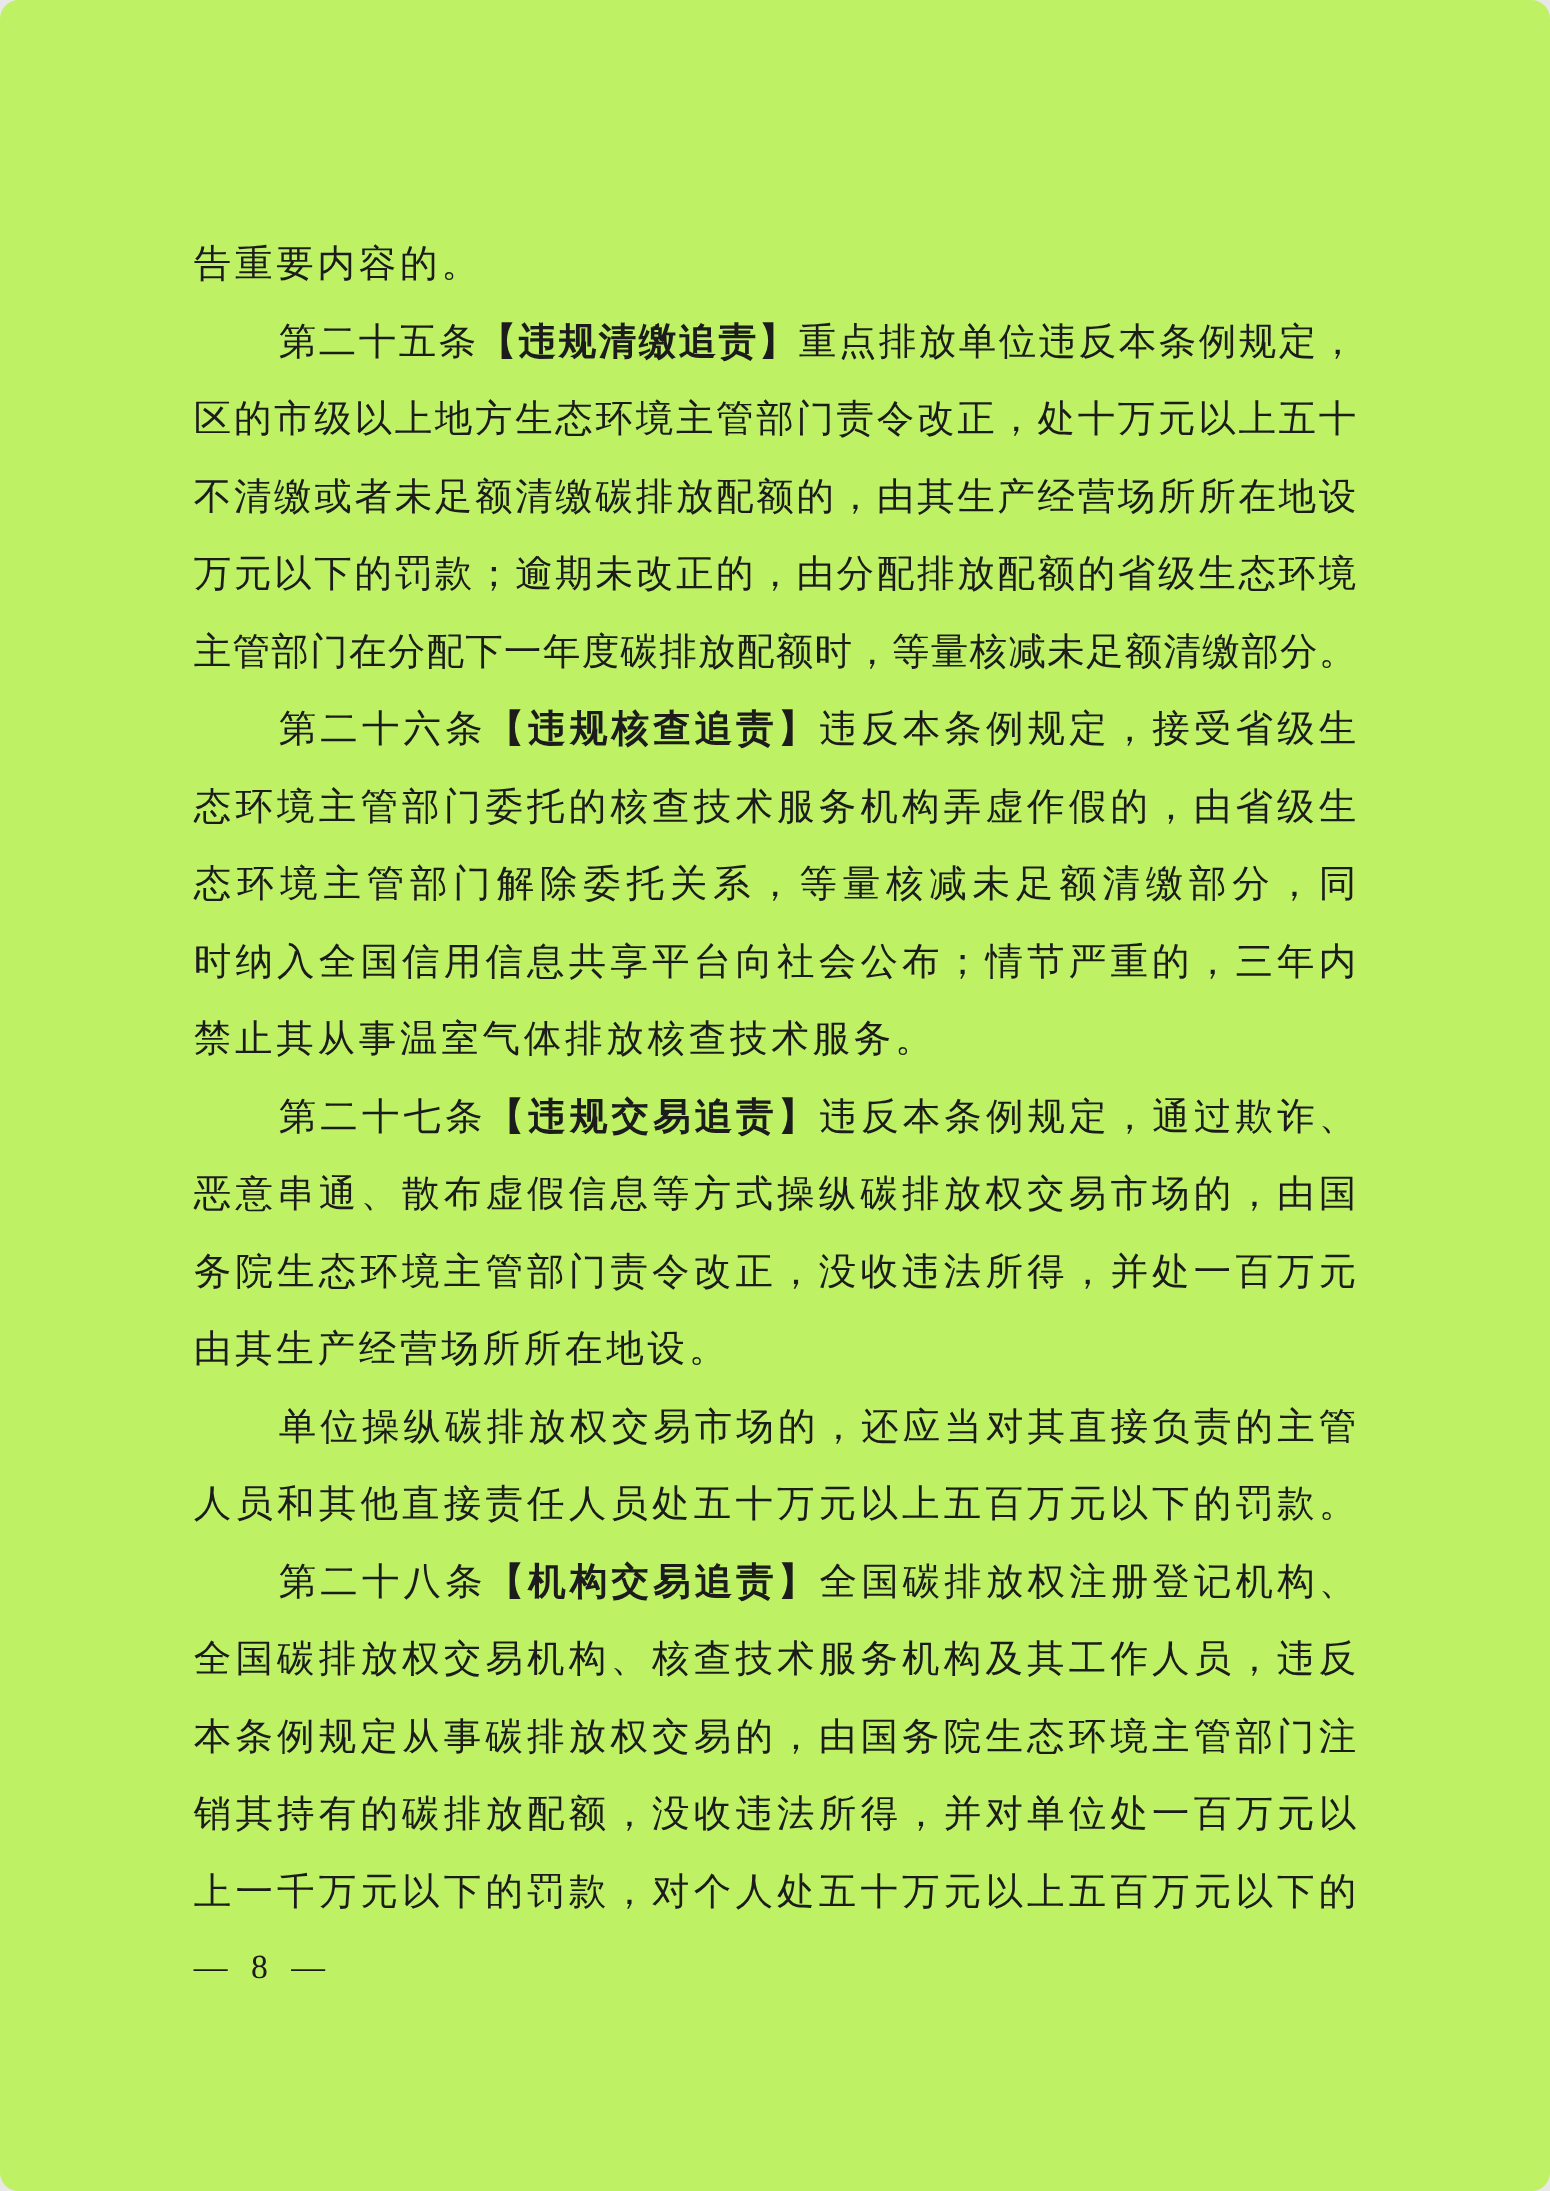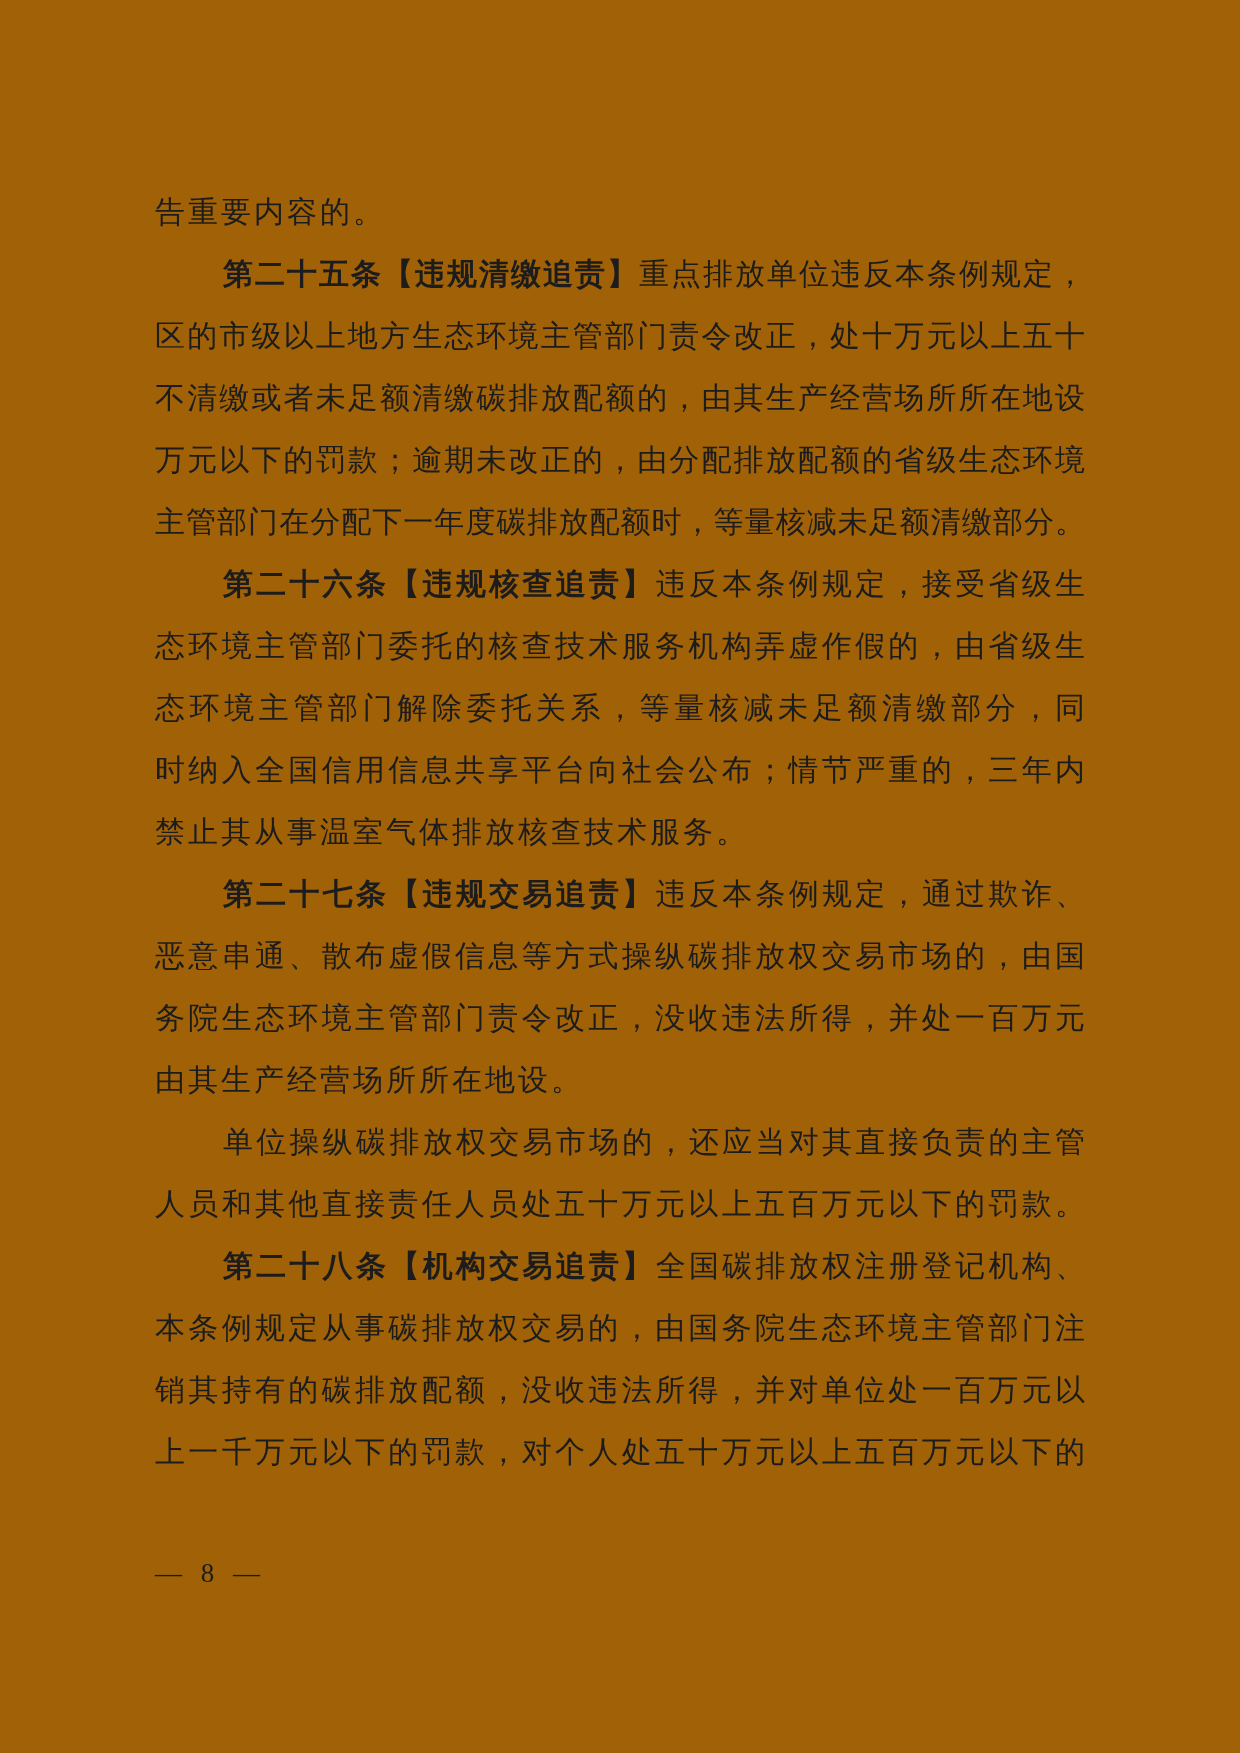--- a/index.html
+++ b/index.html
@@ -1,24 +1,25 @@
 <!DOCTYPE html>
 <html><head>
 <meta charset="utf-8">
 <style>
   * { margin: 0; padding: 0; box-sizing: border-box; }
   html, body { background: #e8e8e8; }
   .page {
     position: relative;
     width: 1240px;
     height: 1753px;
-    background: #a16207;
+    background: #bef264;
     overflow: hidden;
     font-family: "Liberation Serif", "DejaVu Serif", serif;
     color: #1c1c1c;
+    border-radius: 15px;
   }
   .doc-body {
     position: absolute;
     left: 155px;
     top: 181px;
     width: 930px;
   }
   .line {
     height: 62px;
     line-height: 62px;
@@ -29,21 +30,21 @@
   .line.fill {
     white-space: normal;
     letter-spacing: 0;
     text-align: justify;
     text-align-last: justify;
     text-justify: inter-character;
   }
   .line.indent { padding-left: 68px; }
   .seg-head {
     font-family: "Liberation Sans", "DejaVu Sans", sans-serif;
-    font-weight: 700;
+    font-weight: 400;
   }
   .seg-bracket { font-weight: 700; }
   .seg-body { font-weight: 400; }
   .footer {
     position: absolute;
     left: 155px;
     top: 1551px;
     height: 44px;
     line-height: 44px;
     font-size: 27px;
@@ -68,18 +69,19 @@
       <div class="line fill"><span class="seg-body">态环境主管部门解除委托关系，等量核减未足额清缴部分，同</span></div>
       <div class="line fill"><span class="seg-body">时纳入全国信用信息共享平台向社会公布；情节严重的，三年内</span></div>
       <div class="line"><span class="seg-body">禁止其从事温室气体排放核查技术服务。</span></div>
       <div class="line indent fill"><span class="seg-head">第二十七条</span><span class="seg-bracket">【违规交易追责】</span><span class="seg-body">违反本条例规定，通过欺诈、</span></div>
       <div class="line fill"><span class="seg-body">恶意串通、散布虚假信息等方式操纵碳排放权交易市场的，由国</span></div>
       <div class="line fill"><span class="seg-body">务院生态环境主管部门责令改正，没收违法所得，并处一百万元</span></div>
       <div class="line"><span class="seg-body">由其生产经营场所所在地设。</span></div>
       <div class="line indent fill"><span class="seg-body">单位操纵碳排放权交易市场的，还应当对其直接负责的主管</span></div>
       <div class="line fill"><span class="seg-body">人员和其他直接责任人员处五十万元以上五百万元以下的罚款。</span></div>
       <div class="line indent fill"><span class="seg-head">第二十八条</span><span class="seg-bracket">【机构交易追责】</span><span class="seg-body">全国碳排放权注册登记机构、</span></div>
+      <div class="line fill"><span class="seg-body">全国碳排放权交易机构、核查技术服务机构及其工作人员，违反</span></div>
       <div class="line fill"><span class="seg-body">本条例规定从事碳排放权交易的，由国务院生态环境主管部门注</span></div>
       <div class="line fill"><span class="seg-body">销其持有的碳排放配额，没收违法所得，并对单位处一百万元以</span></div>
       <div class="line fill"><span class="seg-body">上一千万元以下的罚款，对个人处五十万元以上五百万元以下的</span></div>
     </div>
   <div class="footer">— 8 —</div>
 </div>
 
 </body></html>

